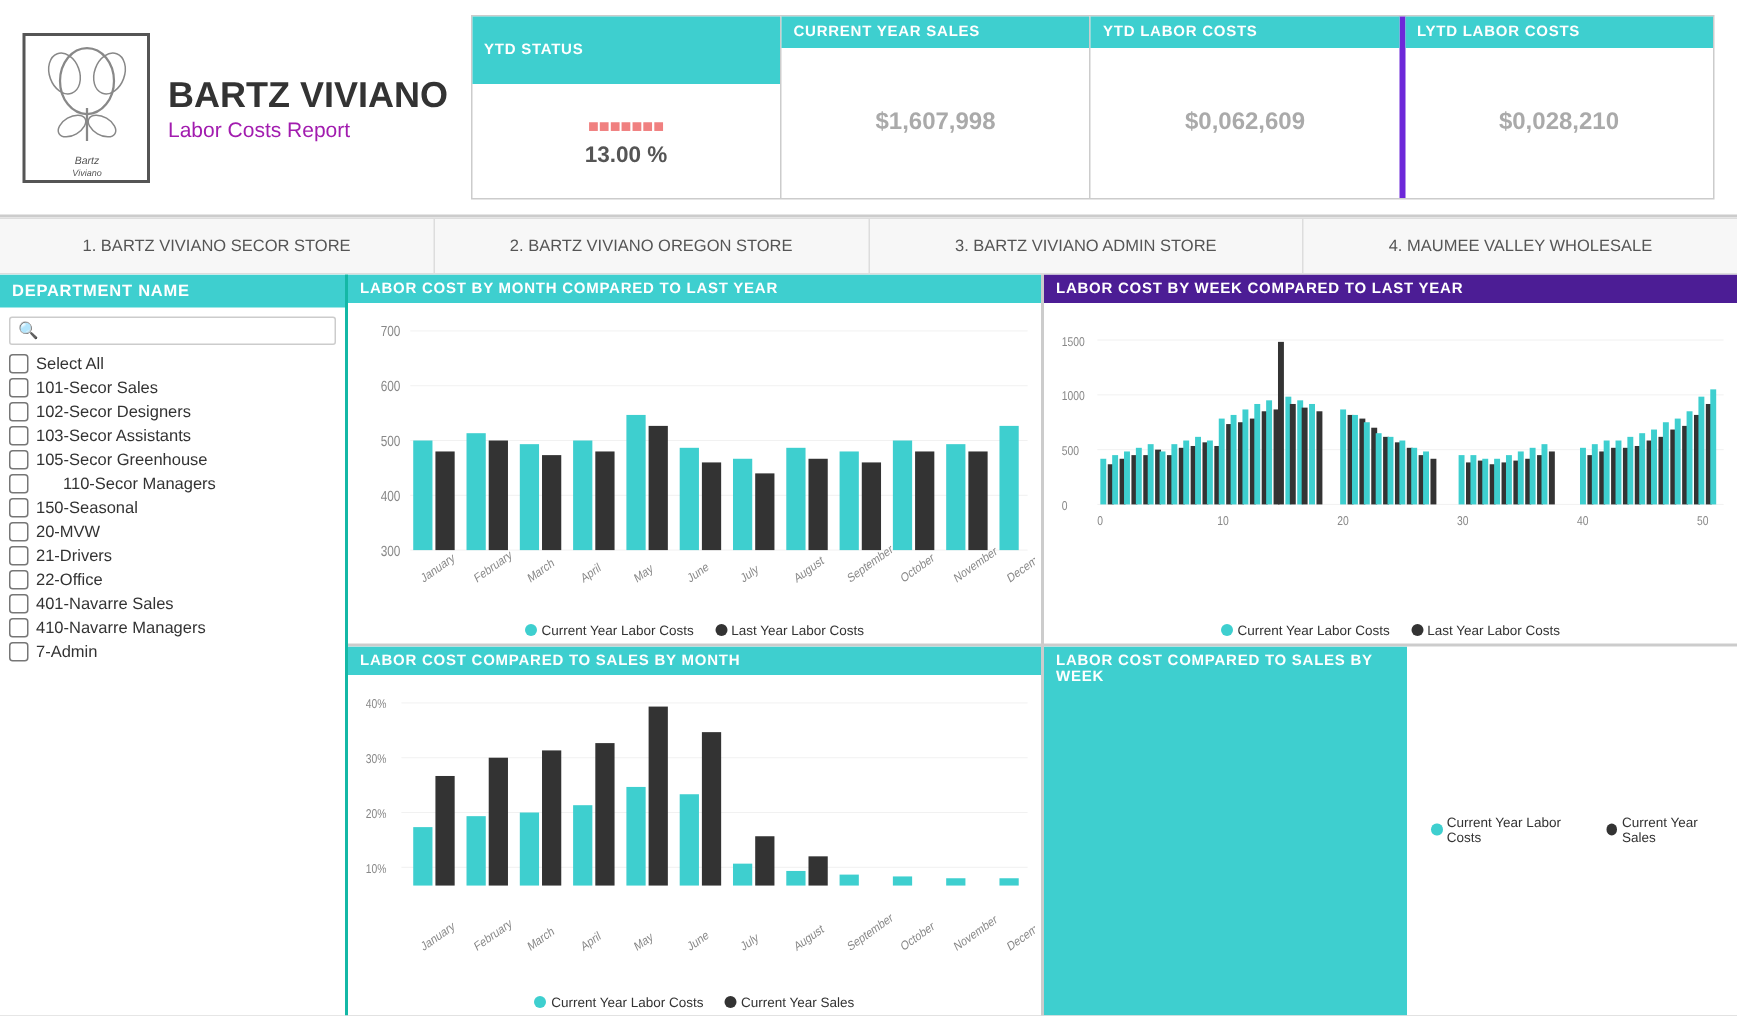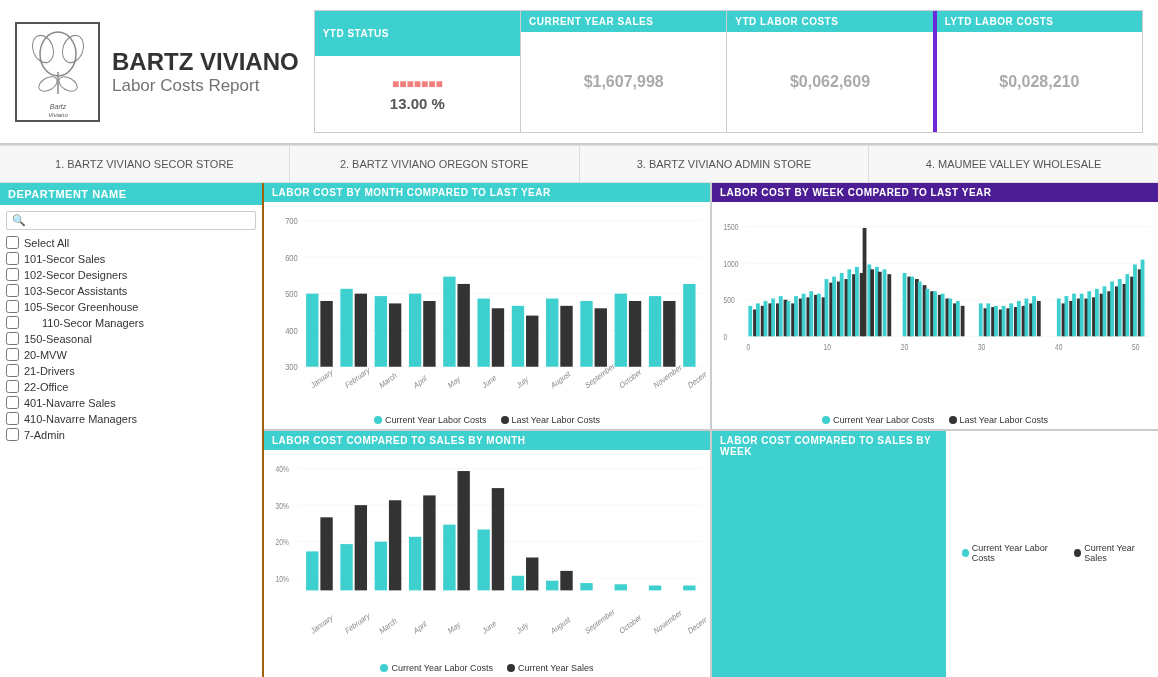--- a/index.html
+++ b/index.html
@@ -19,21 +19,21 @@
         <ellipse cx="55" cy="25" rx="10" ry="14" fill="none" stroke="#888" stroke-width="1" transform="rotate(20 55 25)"></ellipse>
         <line x1="40" y1="48" x2="40" y2="70" stroke="#888" stroke-width="1.5"></line>
         <ellipse cx="30" cy="60" rx="10" ry="6" fill="none" stroke="#888" stroke-width="1" transform="rotate(-30 30 60)"></ellipse>
         <ellipse cx="50" cy="60" rx="10" ry="6" fill="none" stroke="#888" stroke-width="1" transform="rotate(30 50 60)"></ellipse>
         <text x="40" y="85" text-anchor="middle" font-size="7" fill="#555" font-style="italic">Bartz</text>
         <text x="40" y="93" text-anchor="middle" font-size="6" fill="#555" font-style="italic">Viviano</text>
       </svg>
     </div>
     <div>
       <div style="font-size:24px; font-weight:bold; color:#333;">BARTZ VIVIANO</div>
-      <div style="font-size:17px; color:#737373;">Labor Costs Report</div>
+      <div style="font-size:14px; color:#a21caf;">Labor Costs Report</div>
     </div>
   </div>
 
   <div style="display:flex; flex:1; border:1px solid #ccc;">
     <div style="flex:1; border-right:1px solid #ccc; display:flex; flex-direction:column;">
       <div style="background:#3ecfcf; color:#fff; font-size:10px; font-weight:bold; padding:17px 8px; letter-spacing:0.5px;">YTD STATUS</div>
       <div style="flex:1; display:flex; align-items:center; justify-content:center; flex-direction:column; gap:4px;">
         <div style="font-size:12px; color:#f08080; font-weight:bold;">■■■■■■■</div>
         <div style="font-size:15px; color:#555; font-weight:bold;">13.00 %</div>
       </div>
@@ -55,21 +55,21 @@
 
 <div style="display:flex; background:#f7f7f7; border-bottom:1px solid #ddd; height:38px; align-items:center; border-top:1px solid #ddd;">
   <div style="flex:1; text-align:center; font-size:11px; color:#555; border-right:1px solid #ddd; height:100%; display:flex; align-items:center; justify-content:center; cursor:pointer;">1. BARTZ VIVIANO SECOR STORE</div>
   <div style="flex:1; text-align:center; font-size:11px; color:#555; border-right:1px solid #ddd; height:100%; display:flex; align-items:center; justify-content:center; cursor:pointer;">2. BARTZ VIVIANO OREGON STORE</div>
   <div style="flex:1; text-align:center; font-size:11px; color:#555; border-right:1px solid #ddd; height:100%; display:flex; align-items:center; justify-content:center; cursor:pointer;">3. BARTZ VIVIANO ADMIN STORE</div>
   <div style="flex:1; text-align:center; font-size:11px; color:#555; height:100%; display:flex; align-items:center; justify-content:center; cursor:pointer;">4. MAUMEE VALLEY WHOLESALE</div>
 </div>
 
 <div style="display:flex; height:calc(677px - 145px - 38px);">
 
-  <div style="width:264px; background:#fff; border-right:2px solid #a16207; overflow-y:auto; flex-shrink:0;">
+  <div style="width:232px; background:#fff; border-right:2px solid #14b8a6; overflow-y:auto; flex-shrink:0;">
     <div style="background:#3ecfcf; color:#fff; font-size:11px; font-weight:bold; padding:5px 8px; letter-spacing:0.5px;">DEPARTMENT NAME</div>
     <div style="padding:6px;">
       <div style="display:flex; align-items:center; border:1px solid #ccc; border-radius:2px; padding:2px 5px; margin-bottom:6px; background:#fff;">
         <span style="color:#999; font-size:11px; margin-right:3px;">🔍</span>
         <input type="text" style="border: none; outline: none; font-size: 11px; flex: 1 1 0%; width: 100%;" placeholder="">
       </div>
       <div id="sidebar-items">
           <div style="display: flex; align-items: center; gap: 5px; font-size: 11px; color: rgb(51, 51, 51); margin-bottom: 3px;">
             <input type="checkbox" style="margin: 0px;">
             <span>Select All</span>

